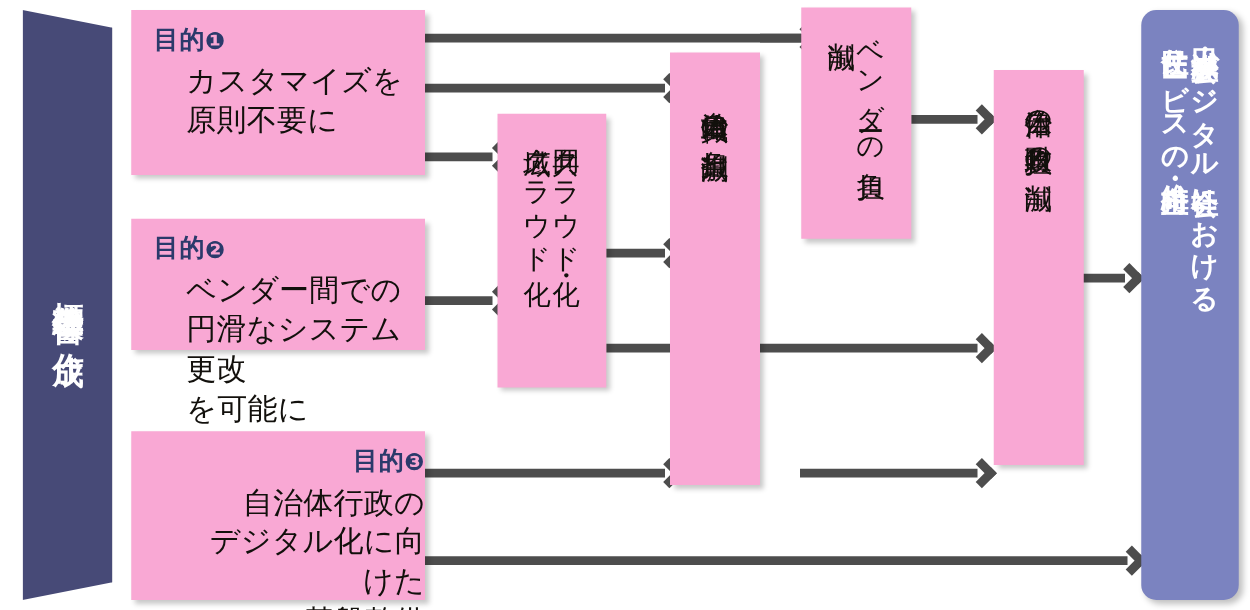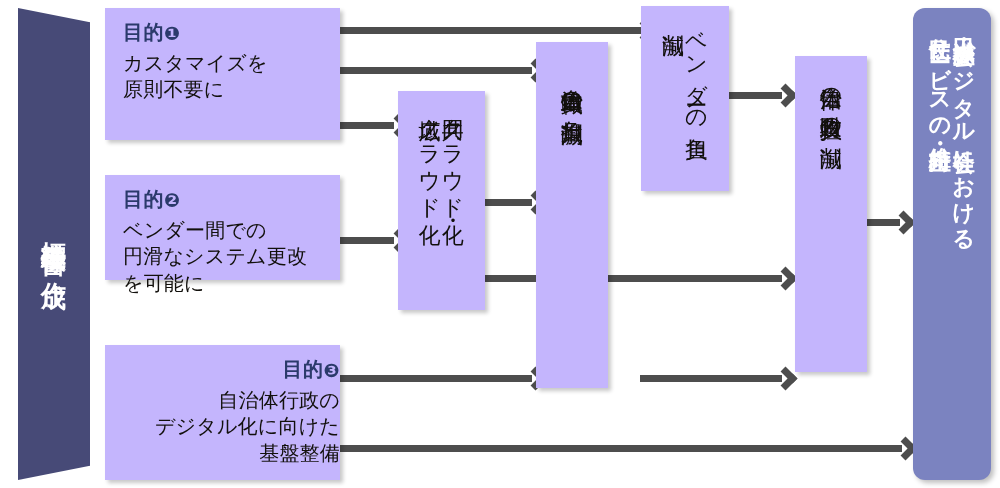--- a/index.html
+++ b/index.html
@@ -11,21 +11,21 @@
     position:relative;
     width:1000px;
     height:488px;
     background:#ffffff;
     overflow:hidden;
   }
 
   
   .beige-box{
     position:absolute;
-    background:#c4b5fd;
+    background:#f9a8d4;
     box-shadow:3px 3px 4px rgba(0,0,0,0.22);
     box-sizing:border-box;
   }
   .purpose-box{
     padding:12px 0 0 18px;
   }
   .purpose-head{
     color:#2b3a6b;
     font-weight:bold;
     font-size:20px;
@@ -33,25 +33,26 @@
     letter-spacing:0.5px;
     white-space:nowrap;
   }
   .purpose-num{
     display:inline-block;
     font-size:19px;
     vertical-align:-1px;
   }
   .purpose-body{
     color:#12100c;
-    font-size:20px;
+    font-size:24px;
     line-height:1.32;
     margin-top:4px;
     white-space:pre-line;
     letter-spacing:0.2px;
+    margin-left:26px;
   }
 
   
   .vbox{
     display:flex;
     flex-direction:row-reverse;
     justify-content:center;
     align-items:flex-start;
     padding-top:10px;
   }

